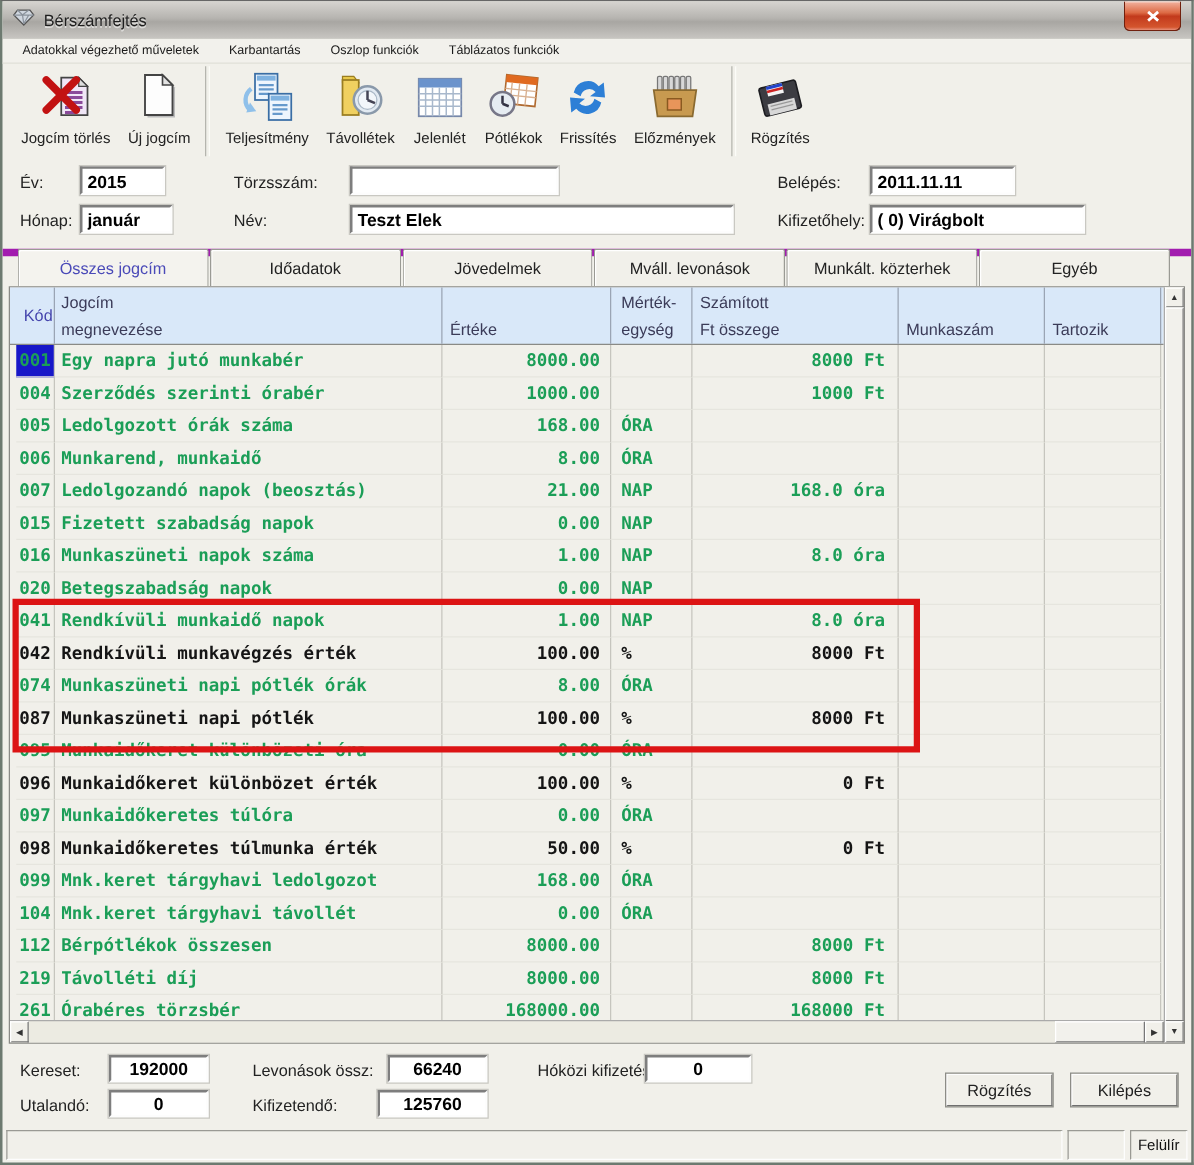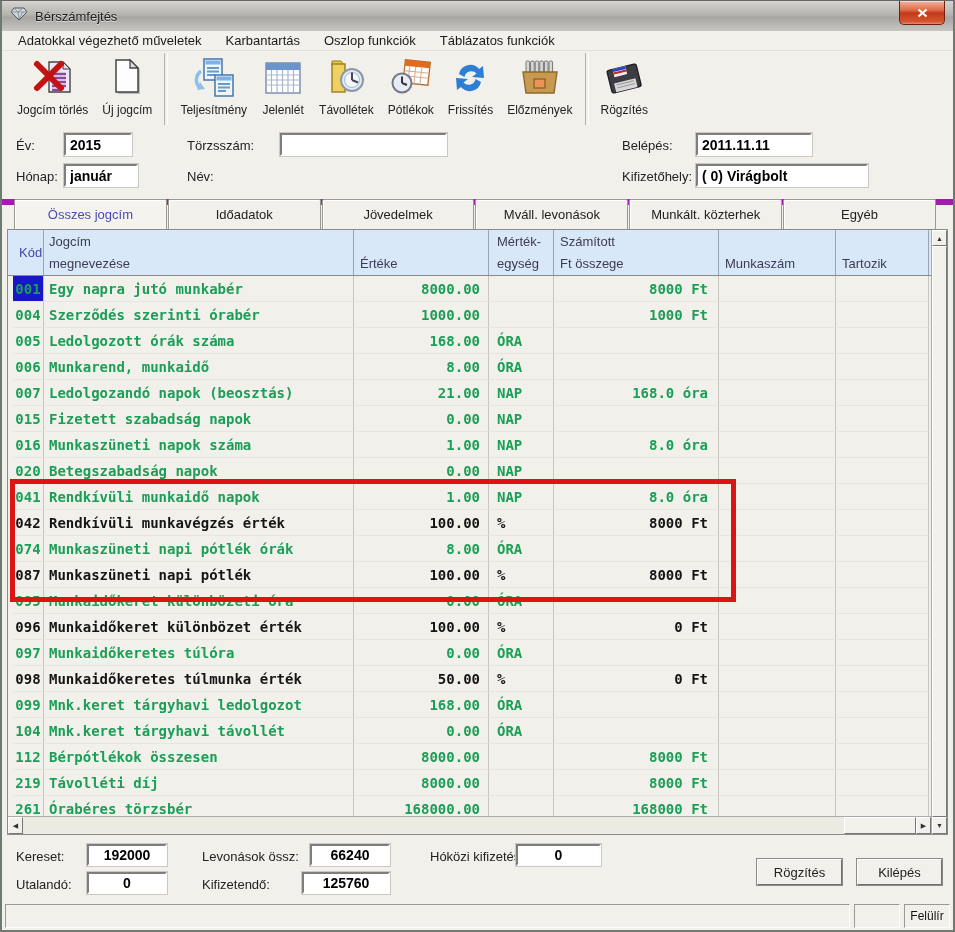--- a/index.html
+++ b/index.html
@@ -15,21 +15,21 @@
     background:linear-gradient(#d6d4d0,#b6b4b0 45%,#a8a6a2 55%,#c8c6c2);
     border-bottom:1px solid #8a8a86;display:flex;align-items:center;gap:7px;padding-left:8px;}
   .title-text{font-size:13px;color:#1d1d1d;text-shadow:0 1px 0 rgba(255,255,255,.55);}
   .close-btn{position:absolute;top:0;right:8px;width:44px;height:23px;
     background:linear-gradient(#f2b5a2,#dd6a44 40%,#c23a1c 52%,#d4552e 90%,#e8907a);
     border:1px solid #70200e;border-top:none;border-radius:0 0 5px 5px;
     display:flex;align-items:center;justify-content:center;cursor:default;box-shadow:inset 0 1px 0 rgba(255,255,255,.5);}
   
   .menubar{position:absolute;top:30px;left:0;right:0;height:19px;background:#f2f1ec;
     border-bottom:1px solid #e0dfd8;display:flex;align-items:center;gap:16px;padding-left:12px;
-    font-size:13px;color:#1a1a1a;}
+    font-size:10px;color:#1a1a1a;}
   .menu-item{padding:0 4px;}
   
   .toolbar{position:absolute;top:49px;left:0;right:0;height:77px;display:flex;
     align-items:flex-start;padding:3px 0 0 8px;}
   .tbtn{display:flex;flex-direction:column;align-items:center;gap:1px;padding:1px 7px;
     font-size:12px;color:#222;}
   .ticon{height:48px;display:flex;align-items:center;justify-content:center;}
   .tsep{width:2px;height:72px;border-left:1px solid #b5b5ae;border-right:1px solid #fcfcf8;margin:0 5px;}
   
   .form-area{position:absolute;top:126px;left:0;right:0;height:72px;
@@ -162,38 +162,38 @@
             <path d="M26 28h12M26 31.5h12M26 35h8" stroke="#6699cc" stroke-width="1.8"></path>
             <path d="M8 32a11 11 0 0 1 1-17" stroke="#8fc0ea" stroke-width="3.5" fill="none"></path>
             <path d="M5 34l8-1-5-7z" fill="#8fc0ea"></path>
           </svg>
       </span>
       <span>Teljesítmény</span>
     </div>
     <div class="tbtn">
       <span class="ticon">
         <svg width="44" height="44" viewBox="0 0 44 44">
-            <rect x="5" y="7" width="34" height="30" fill="#fff" stroke="#7788aa" stroke-width="1.4"></rect>
-            <rect x="5" y="7" width="34" height="7" fill="#6b93cc"></rect>
-            <path d="M5 19h34M5 24h34M5 29h34M10.5 14v23M16 14v23M21.5 14v23M27 14v23M32.5 14v23" stroke="#a8b8cc" stroke-width="1.2"></path>
-          </svg>
-      </span>
-      <span>Jelenlét</span>
-    </div>
-    <div class="tbtn">
-      <span class="ticon">
-        <svg width="44" height="44" viewBox="0 0 44 44">
             <path d="M8 5h9l4 5H8z" fill="#e8c84a" stroke="#9a7d20"></path>
             <rect x="8" y="8" width="13" height="28" fill="#f0d060" stroke="#9a7d20" stroke-width="1.4"></rect>
             <circle cx="28" cy="24" r="11" fill="#e2eaf2" stroke="#8a99aa" stroke-width="2"></circle>
             <circle cx="28" cy="24" r="7.5" fill="#f2f6fa" stroke="#aab8c6"></circle>
             <path d="M28 24V16.5M28 24l6 2.5" stroke="#445" stroke-width="2"></path>
           </svg>
       </span>
       <span>Távollétek</span>
+    </div>
+    <div class="tbtn">
+      <span class="ticon">
+        <svg width="44" height="44" viewBox="0 0 44 44">
+            <rect x="5" y="7" width="34" height="30" fill="#fff" stroke="#7788aa" stroke-width="1.4"></rect>
+            <rect x="5" y="7" width="34" height="7" fill="#6b93cc"></rect>
+            <path d="M5 19h34M5 24h34M5 29h34M10.5 14v23M16 14v23M21.5 14v23M27 14v23M32.5 14v23" stroke="#a8b8cc" stroke-width="1.2"></path>
+          </svg>
+      </span>
+      <span>Jelenlét</span>
     </div>
     <div class="tbtn">
       <span class="ticon">
         <svg width="44" height="44" viewBox="0 0 44 44">
             <g transform="rotate(6 28 18)">
               <rect x="15" y="5" width="25" height="23" fill="#fff" stroke="#b06a30" stroke-width="1.3"></rect>
               <rect x="15" y="5" width="25" height="6" fill="#e06a20"></rect>
               <path d="M15 16h25M15 21h25M20 11v17M26 11v17M32 11v17" stroke="#d8b090" stroke-width="1.1"></path>
             </g>
             <circle cx="13" cy="27" r="9.5" fill="#e6ecf2" stroke="#778" stroke-width="2"></circle>
@@ -249,20 +249,21 @@
   <div class="form-area">
     <span class="flabel" style="left:14px;top:11px">Év:</span>
     <input class="finput" style="left: 62px; top: 6px; width: 68px;" readonly="" value="2015">
     <span class="flabel" style="left:185px;top:11px">Törzsszám:</span>
     <input class="finput" style="left: 278px; top: 6px; width: 167px;" readonly="" value="">
     <span class="flabel" style="left:620px;top:11px">Belépés:</span>
     <input class="finput" style="left: 694px; top: 6px; width: 116px;" readonly="" value="2011.11.11">
     <span class="flabel" style="left:14px;top:42px">Hónap:</span>
     <input class="finput" style="left: 62px; top: 37px; width: 74px;" readonly="" value="január">
     <span class="flabel" style="left:185px;top:42px">Név:</span>
+    <input class="finput" style="left: 278px; top: 37px; width: 307px;" readonly="" value="Teszt Elek">
     <span class="flabel" style="left:620px;top:42px">Kifizetőhely:</span>
     <input class="finput" style="left: 694px; top: 37px; width: 172px;" readonly="" value="( 0) Virágbolt">
   </div>
 
   <div class="tabs">
     <div class="tab active">Összes jogcím</div>
     <div class="tab">Időadatok</div>
     <div class="tab">Jövedelmek</div>
     <div class="tab">Mváll. levonások</div>
     <div class="tab">Munkált. közterhek</div>

